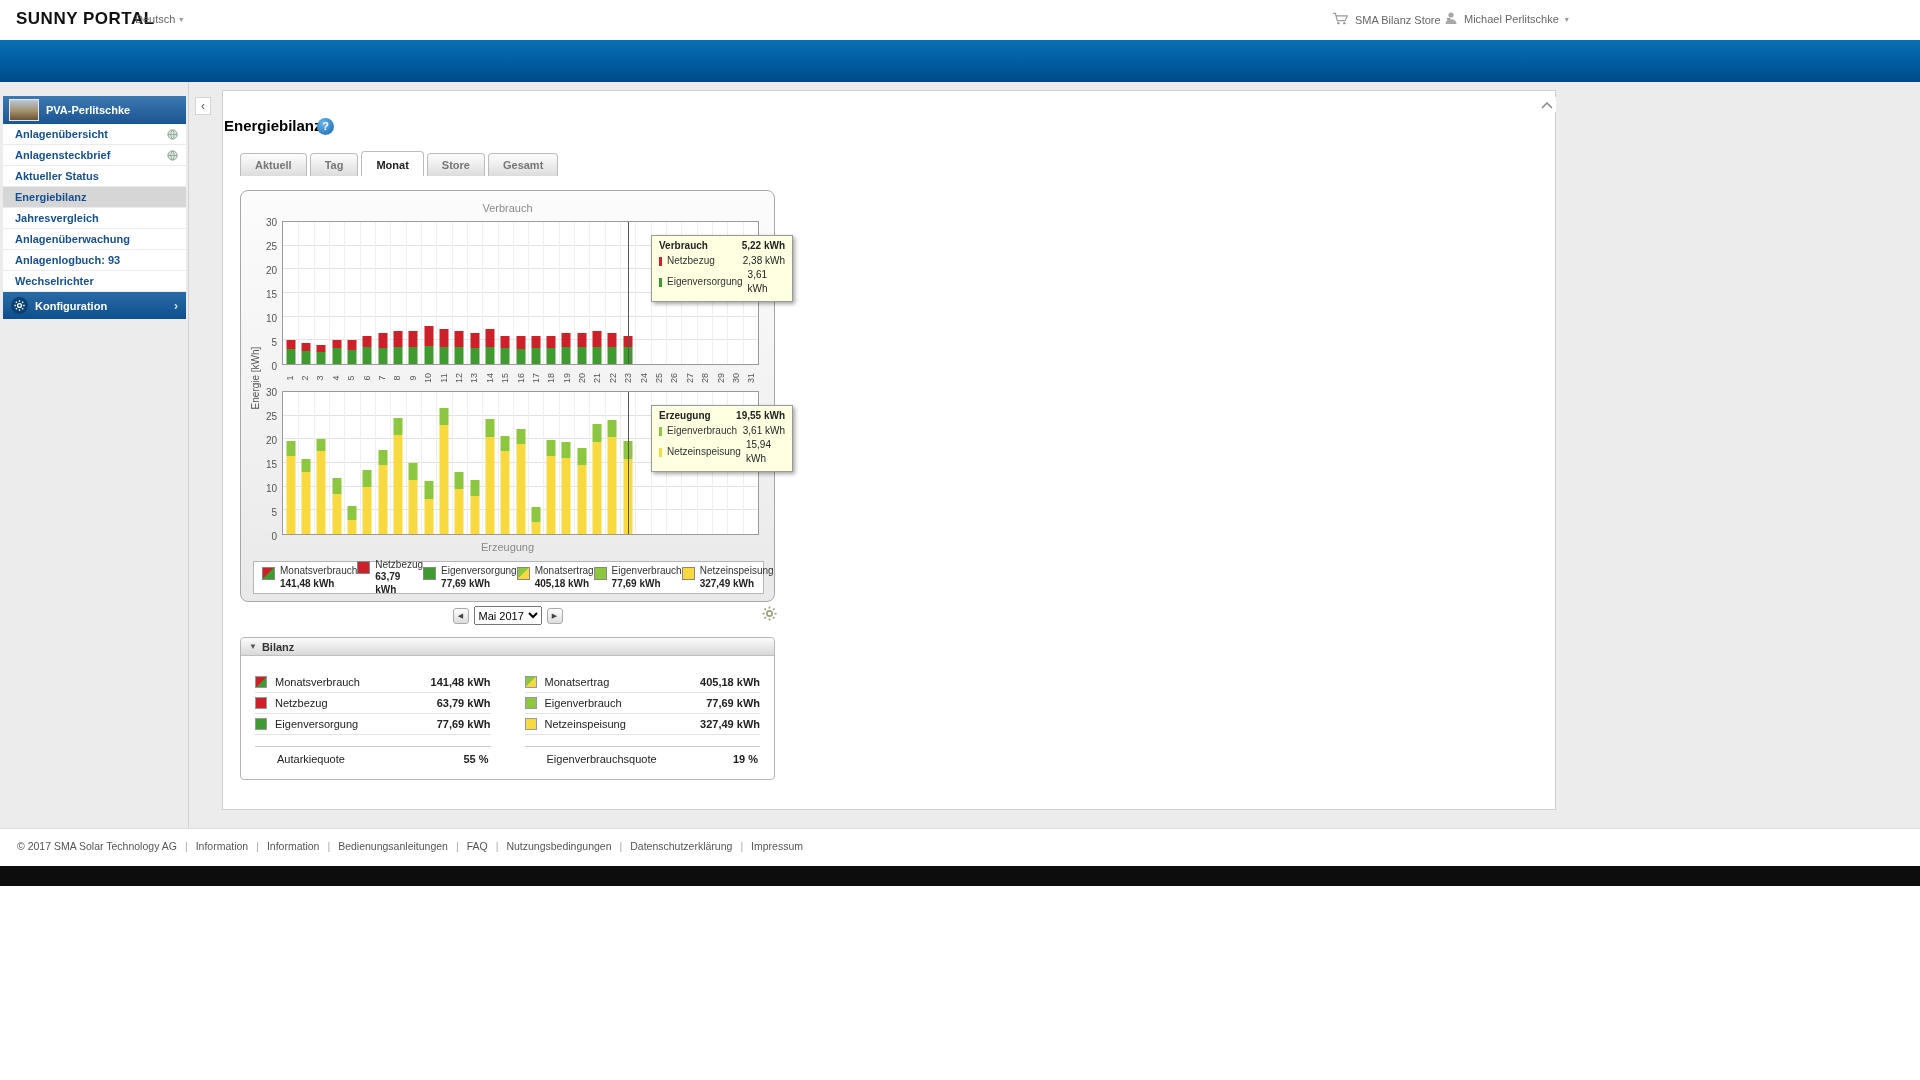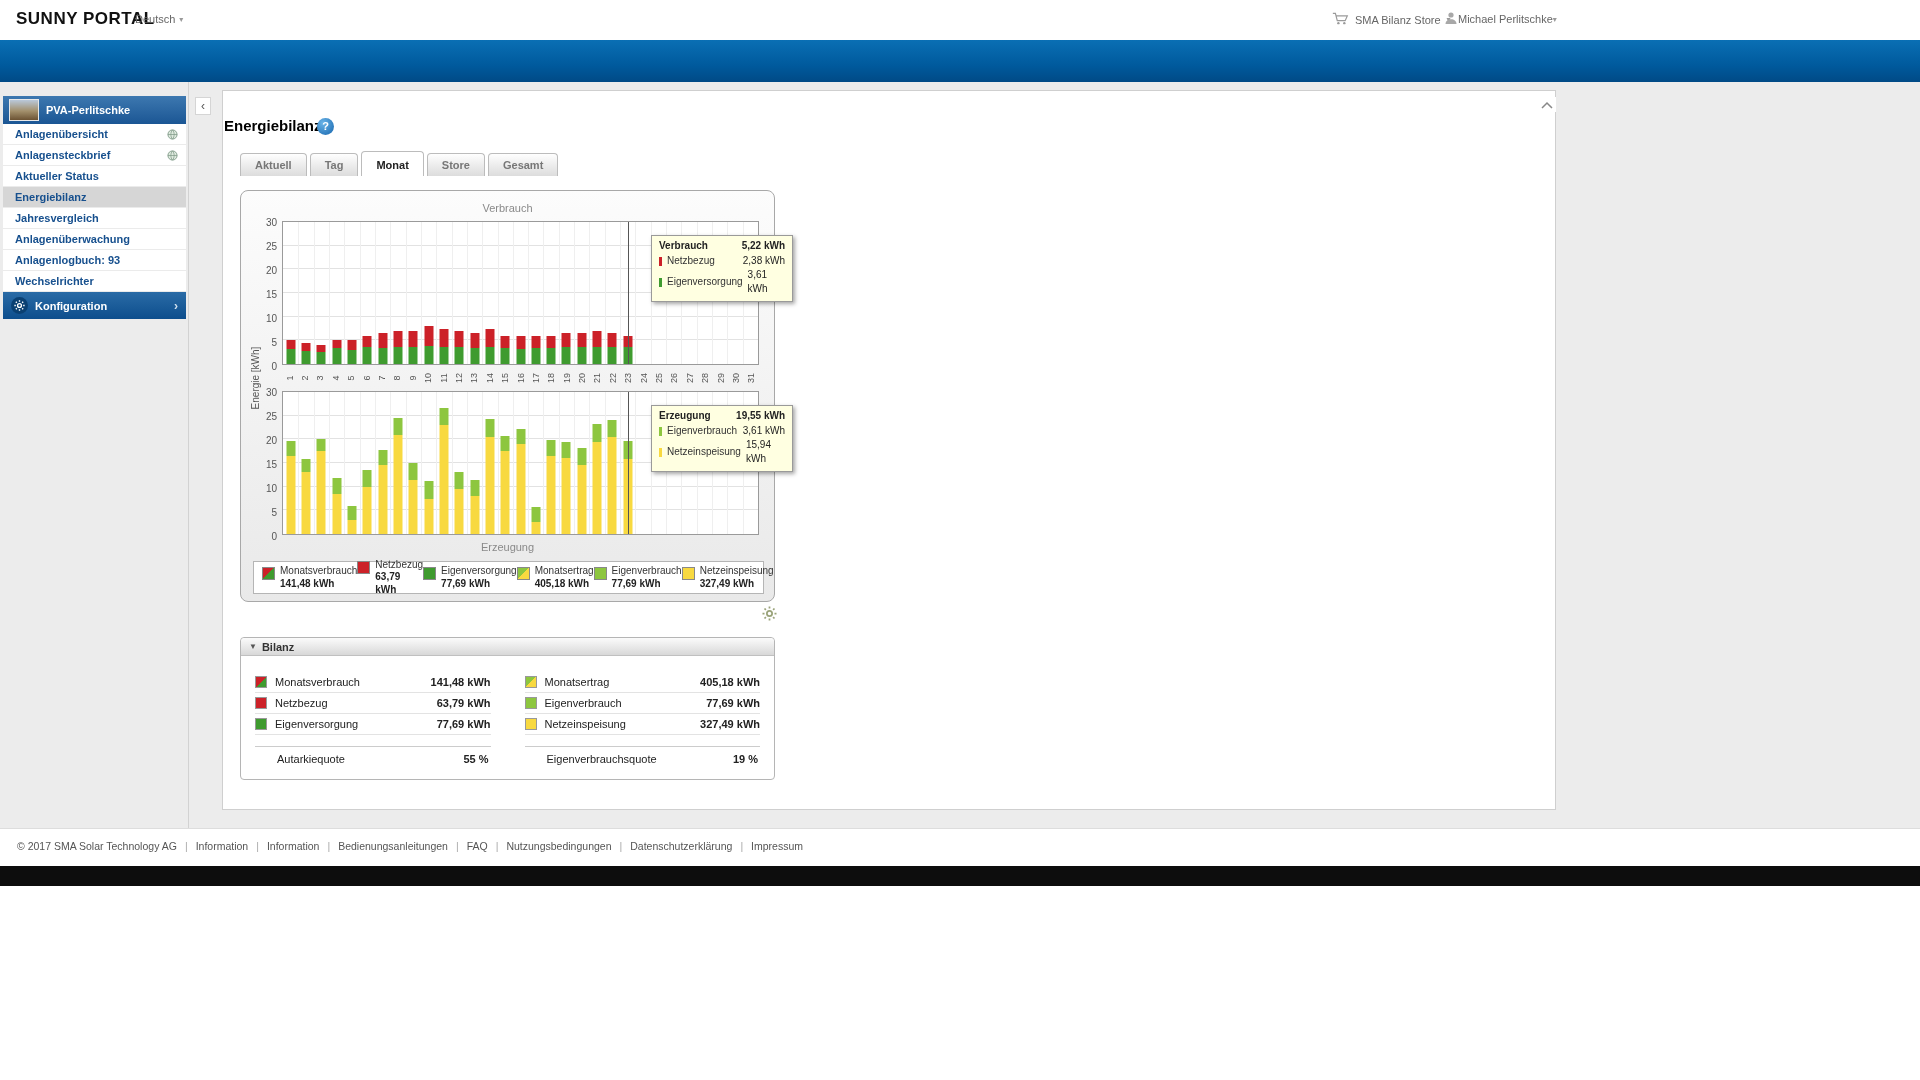--- a/index.html
+++ b/index.html
@@ -5,21 +5,21 @@
   * { box-sizing: border-box; margin:0; padding:0; }
   body { font-family:"Liberation Sans", sans-serif; background:#fff; }
   #app { position:relative; width:1920px; height:1080px; background:#fff; overflow:hidden; }
 
   
   #topbar { position:absolute; left:0; top:0; width:1920px; height:40px; background:#fff; }
   #logo { position:absolute; left:16px; top:9px; font-size:17px; font-weight:bold; letter-spacing:.5px; color:#111; cursor:pointer; }
   #lang { position:absolute; left:135px; top:13px; font-size:11px; color:#666; cursor:pointer; display:flex; gap:4px; align-items:center; }
   .caret { font-size:8px; color:#999; }
   #store { position:absolute; left:1332px; top:11px; display:flex; gap:6px; align-items:center; font-size:11px; color:#666; cursor:pointer; }
-  #user { position:absolute; left:1444px; top:11px; display:flex; align-items:center; font-size:11px; color:#666; cursor:pointer; }
+  #user { position:absolute; left:1444px; top:11px; display:flex; gap:6px; align-items:center; font-size:11px; color:#666; cursor:pointer; }
 
   #blueband { position:absolute; left:0; top:40px; width:1920px; height:42px;
     background:linear-gradient(180deg,#0a6fb4 0%, #005a9d 60%, #004a86 100%); }
 
   #contentbg { position:absolute; left:0; top:82px; width:1920px; height:746px; background:#ececec; }
   #side-divider { position:absolute; left:188px; top:82px; width:1px; height:746px; background:#d2d2d2; }
 
   
   #sidebar { position:absolute; left:3px; top:96px; width:183px; }
   #sb-header { height:28px; background:linear-gradient(180deg,#3d78b0,#1b5694); color:#fff; font-weight:bold; font-size:11px; display:flex; align-items:center; gap:7px; padding:0 6px; }
@@ -515,20 +515,27 @@
         <div class="legend-item">
           <div class="legend-swatch" style="background: rgb(248, 217, 64);"></div>
           <div class="legend-texts">
             <div class="legend-label">Netzeinspeisung</div>
             <div class="legend-value">327,49 kWh</div>
           </div>
         </div>
       </div>
   </div>
 
+  <div id="chart-nav">
+    <div class="nav-btn">◀</div>
+    <select id="period-select">
+      <option>Mai 2017</option>
+    </select>
+    <div class="nav-btn">▶</div>
+  </div>
   <div id="chart-settings">
       <svg width="15" height="15" viewBox="0 0 12 12" stroke="#9aa37a" fill="none" stroke-width="1.4">
         <circle cx="6" cy="6" r="2.1"></circle>
         <path d="M6 .4V2M6 10v1.6M.4 6H2M10 6h1.6M2 2l1.1 1.1M8.9 8.9L10 10M10 2L8.9 3.1M3.1 8.9L2 10"></path>
       </svg>
     </div>
 
   <div id="bilanz">
     <div id="bilanz-header">
       <span id="bilanz-tri">▼</span>

